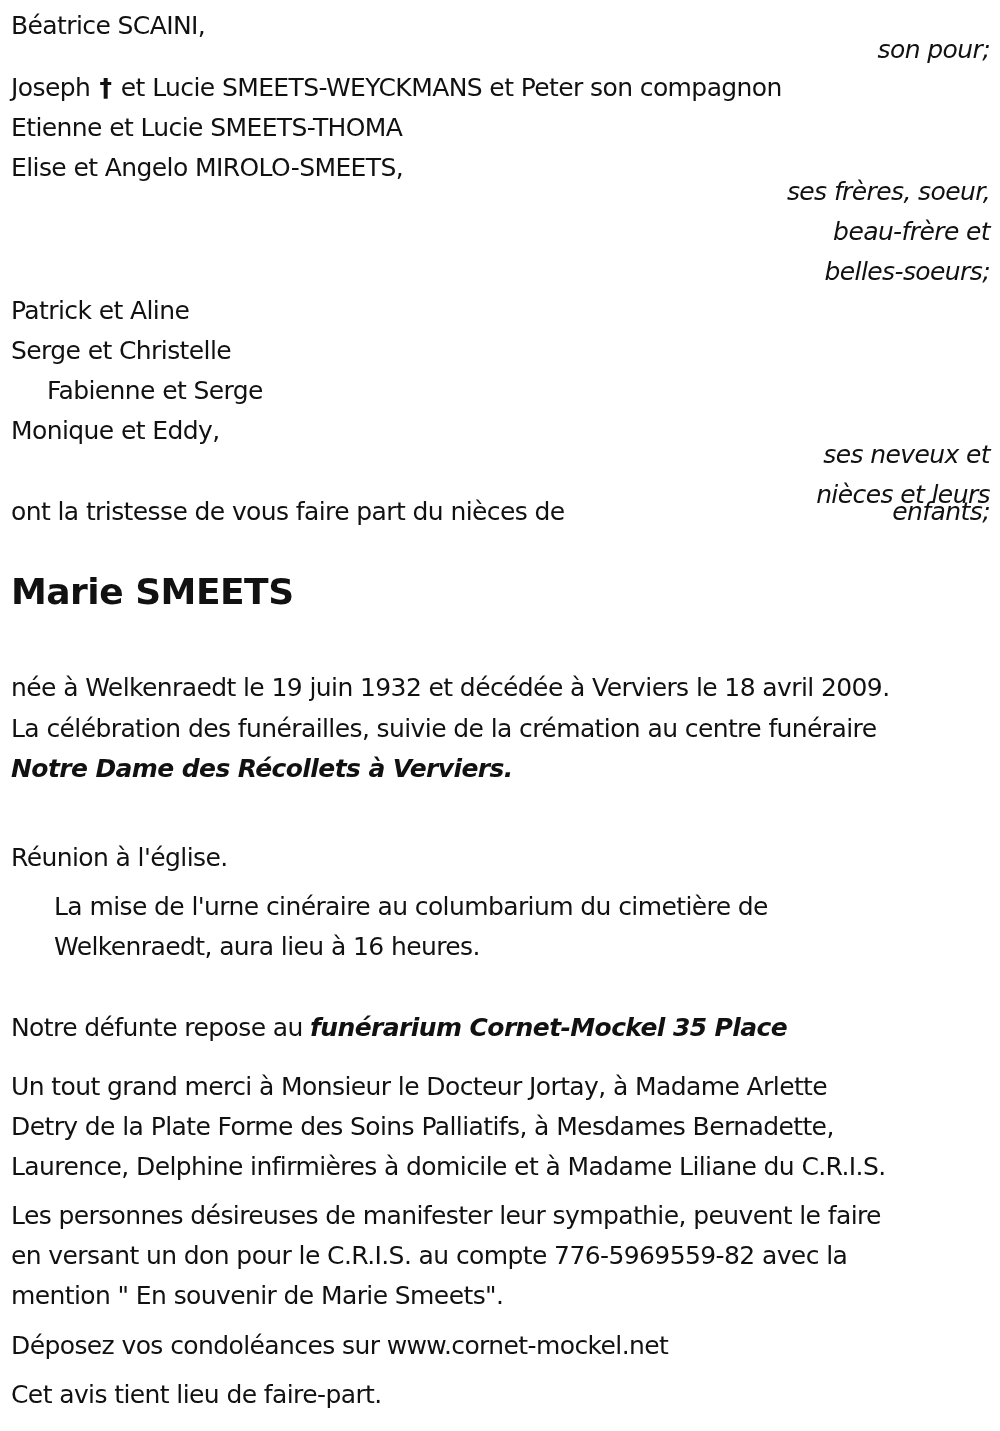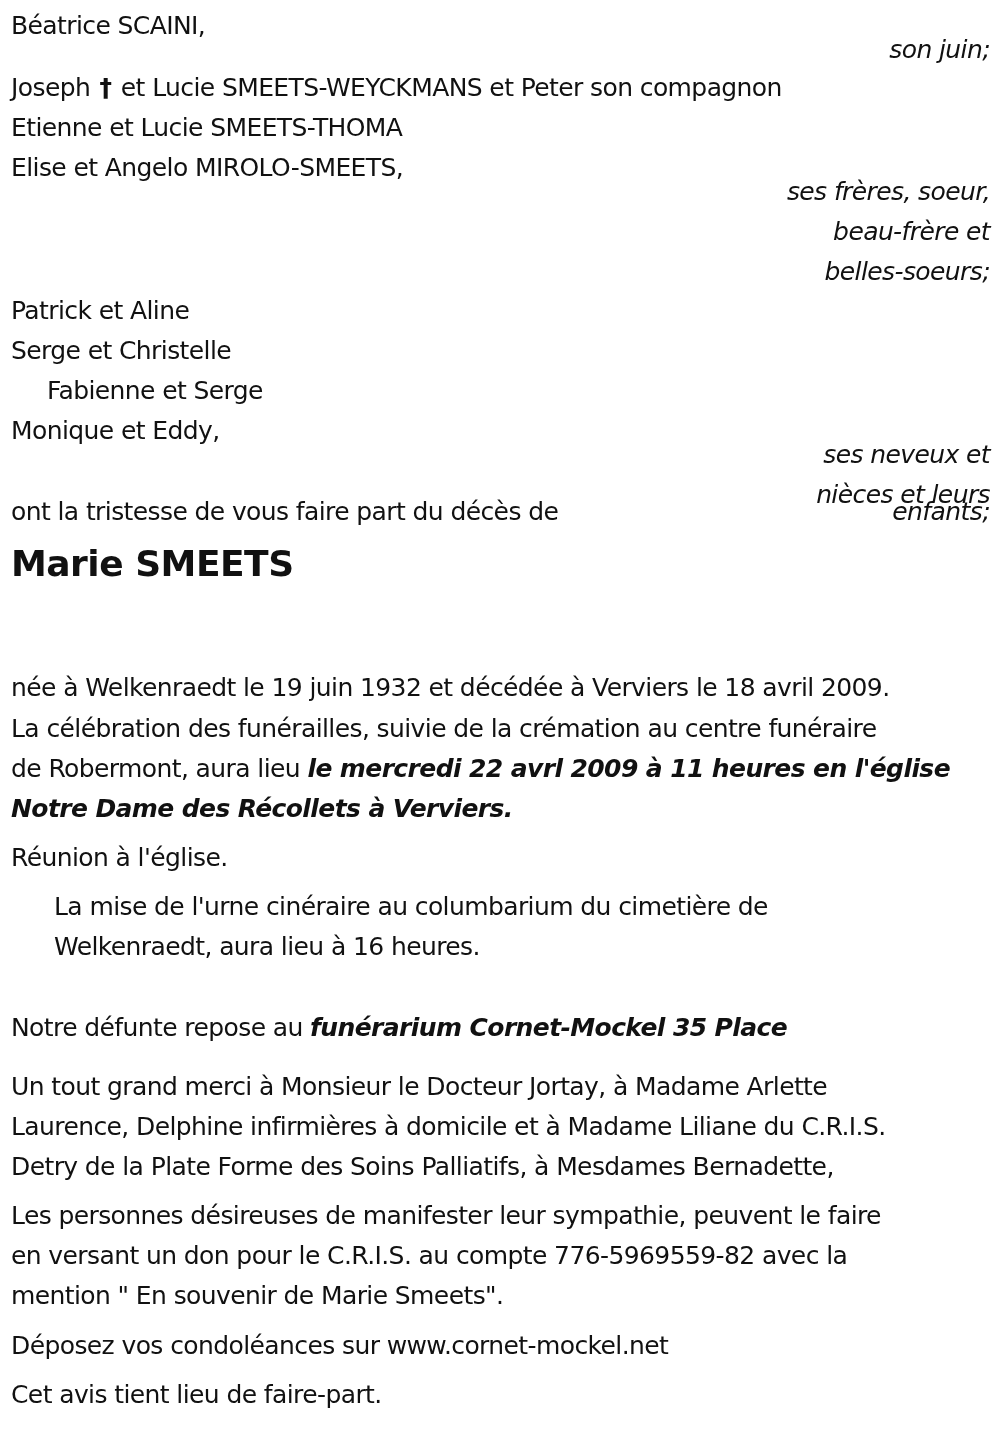--- a/index.html
+++ b/index.html
@@ -32,21 +32,21 @@
       letter-spacing: -0.5px;
     }
     .bi { font-weight: bold; font-style: italic; }
     .para { position: absolute; left: 11px; width: 980px; line-height: 40px; white-space: normal; }
     .para .ln { display: block; height: 40px; white-space: nowrap; }
   </style>
 </head>
 <body>
 
 <div class="abs left line" style="top:6px;">Béatrice SCAINI,</div>
-<div class="abs right line" style="top:30px;">son juin;</div>
+<div class="abs right line" style="top:30px;">son pour;</div>
 
 <div class="abs left line" style="top:68px;text-align:center;">
   <span>Joseph</span>
   <span class="cross">†</span>
   <span>et Lucie SMEETS-WEYCKMANS et Peter son compagnon</span>
 </div>
 <div class="abs left line" style="top:108px;">Etienne et Lucie SMEETS-THOMA</div>
 <div class="abs left line" style="top:148px;">Elise et Angelo MIROLO-SMEETS,</div>
 
 <div class="abs right line" style="top:172px;">ses frères, soeur,</div>
@@ -55,51 +55,50 @@
 
 <div class="abs left line" style="top:291px;">Patrick et Aline</div>
 <div class="abs left line" style="top:331px;">Serge et Christelle</div>
 <div class="abs left line" style="top:371px;margin-left:36px;">Fabienne et Serge</div>
 <div class="abs left line" style="top:411px;">Monique et Eddy,</div>
 
 <div class="abs right line" style="top:435px;">ses neveux et</div>
 <div class="abs right line" style="top:475px;">nièces et leurs</div>
 <div class="abs right line" style="top:492px;">enfants;</div>
 
-<div class="abs left line" style="top:492px;">ont la tristesse de vous faire part du décès de</div>
+<div class="abs left line" style="top:492px;">ont la tristesse de vous faire part du nièces de</div>
 
-<div class="abs left title" style="top:540px; line-height:48px;">Marie SMEETS</div>
+<div class="abs left title" style="top:568px; line-height:48px;">Marie SMEETS</div>
 
 <div class="para" style="top:660px;margin-top:8px;">
   <span class="ln">née à Welkenraedt le 19 juin 1932 et décédée à Verviers le 18 avril 2009.</span>
 </div>
 
 <div class="para" style="top:709px;">
   <span class="ln">La célébration des funérailles, suivie de la crémation au centre funéraire</span>
-  <span class="ln"><span>de Robermont, aura lieu </span><span class="bi">le mercredi 22 avrl 2009 à 11 heures en l'église</span></span>
   <span class="ln bi">Notre Dame des Récollets à Verviers.</span>
 </div>
 
 <div class="para" style="top:838px;">
   <span class="ln">Réunion à l'église.</span>
 </div>
 
 <div class="para" style="top:887px;margin-left:43px;">
   <span class="ln">La mise de l'urne cinéraire au columbarium du cimetière de</span>
   <span class="ln">Welkenraedt, aura lieu à 16 heures.</span>
 </div>
 
 <div class="para" style="top:977px;margin-top:31px;">
   <span class="ln"><span>Notre défunte repose au </span><span class="bi">funérarium Cornet-Mockel 35 Place</span></span>
 </div>
 
 <div class="para" style="top:1067px;">
   <span class="ln">Un tout grand merci à Monsieur le Docteur Jortay, à Madame Arlette</span>
+  <span class="ln">Detry de la Plate Forme des Soins Palliatifs, à Mesdames Bernadette,</span>
   <span class="ln">Laurence, Delphine infirmières à domicile et à Madame Liliane du C.R.I.S.</span>
-  <span class="ln">Detry de la Plate Forme des Soins Palliatifs, à Mesdames Bernadette,</span>
 </div>
 
 <div class="para" style="top:1196px;">
   <span class="ln">Les personnes désireuses de manifester leur sympathie, peuvent le faire</span>
   <span class="ln">en versant un don pour le C.R.I.S. au compte 776-5969559-82 avec la</span>
   <span class="ln">mention " En souvenir de Marie Smeets".</span>
 </div>
 
 <div class="para" style="top:1326px;">
   <span class="ln">Déposez vos condoléances sur www.cornet-mockel.net</span>

